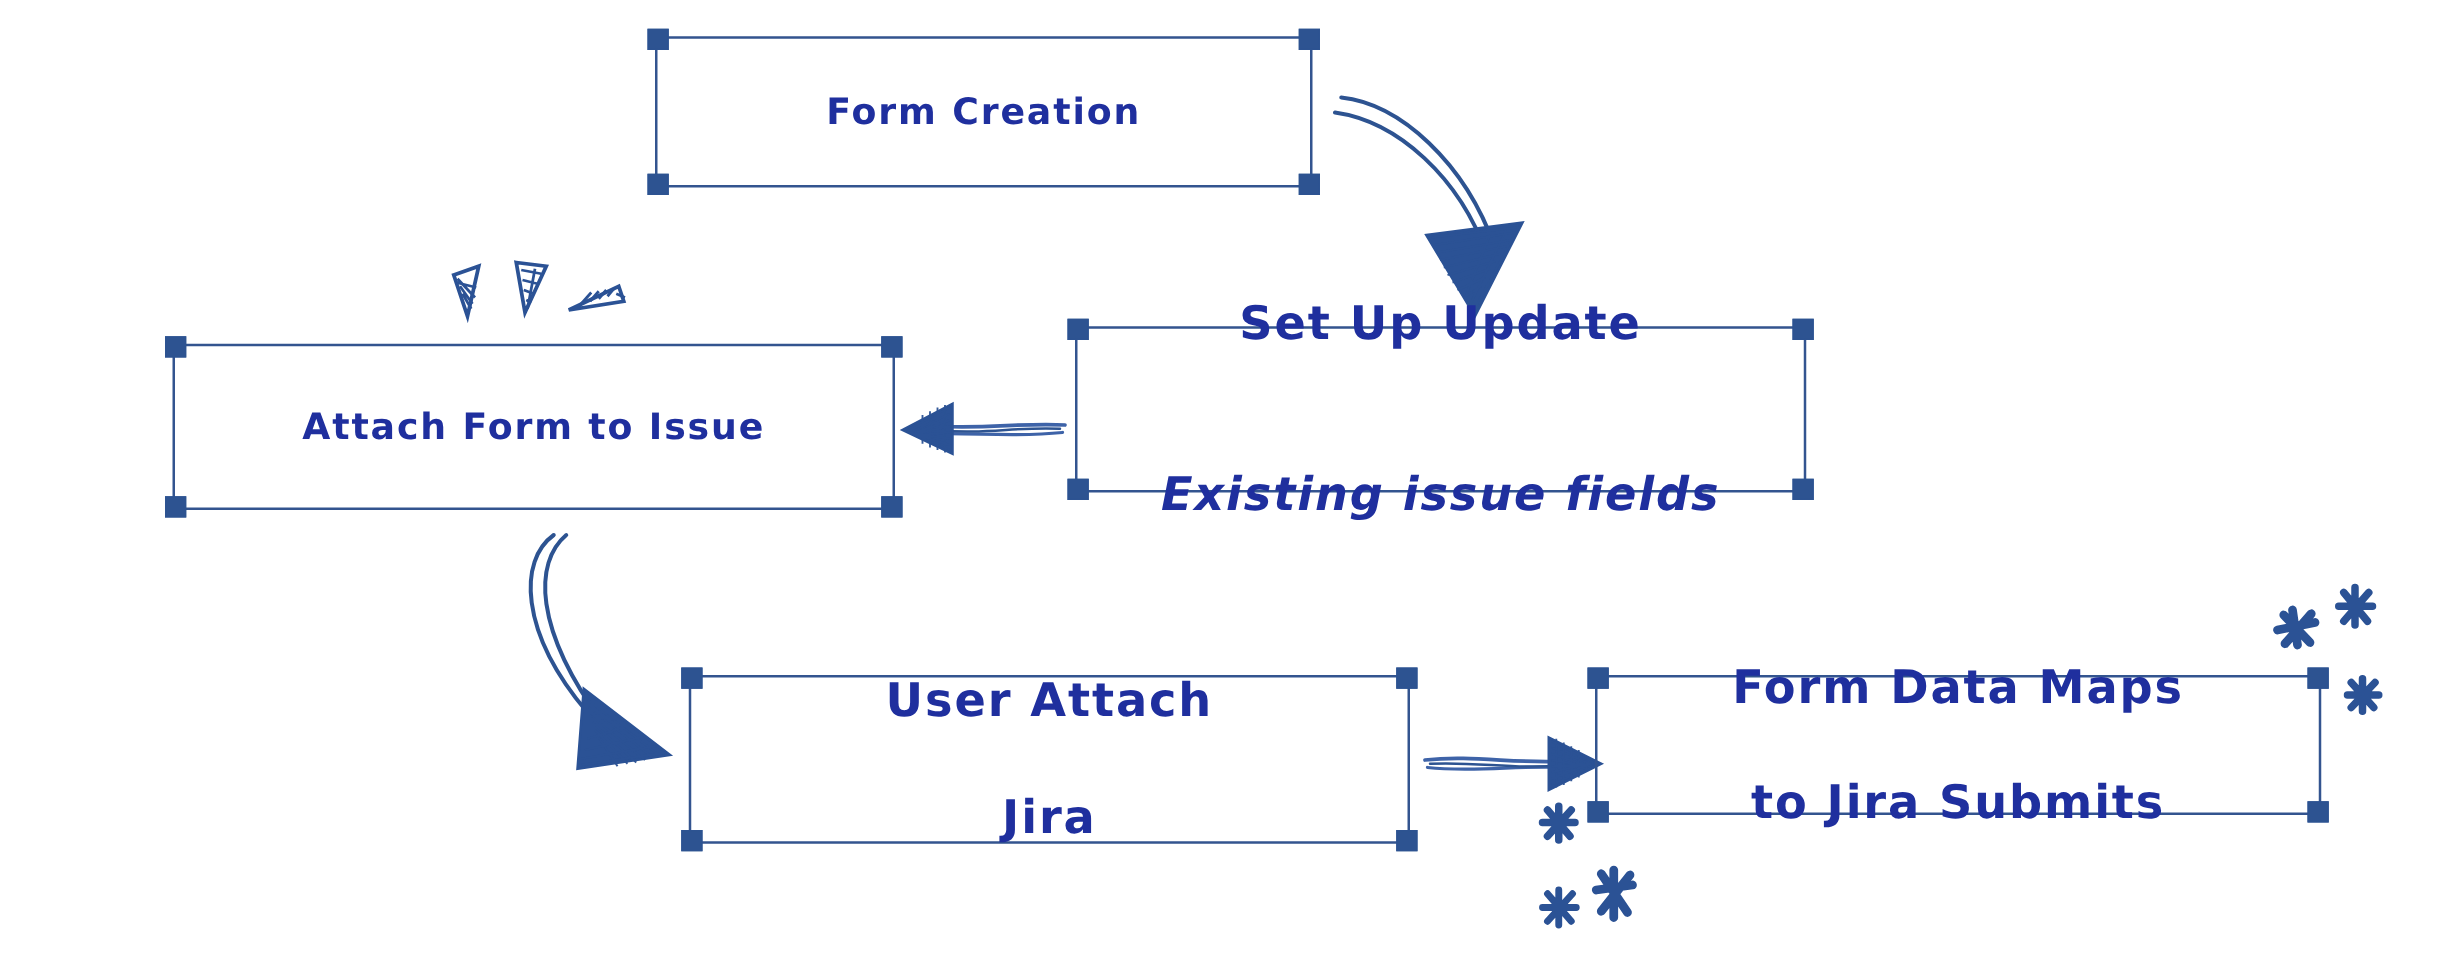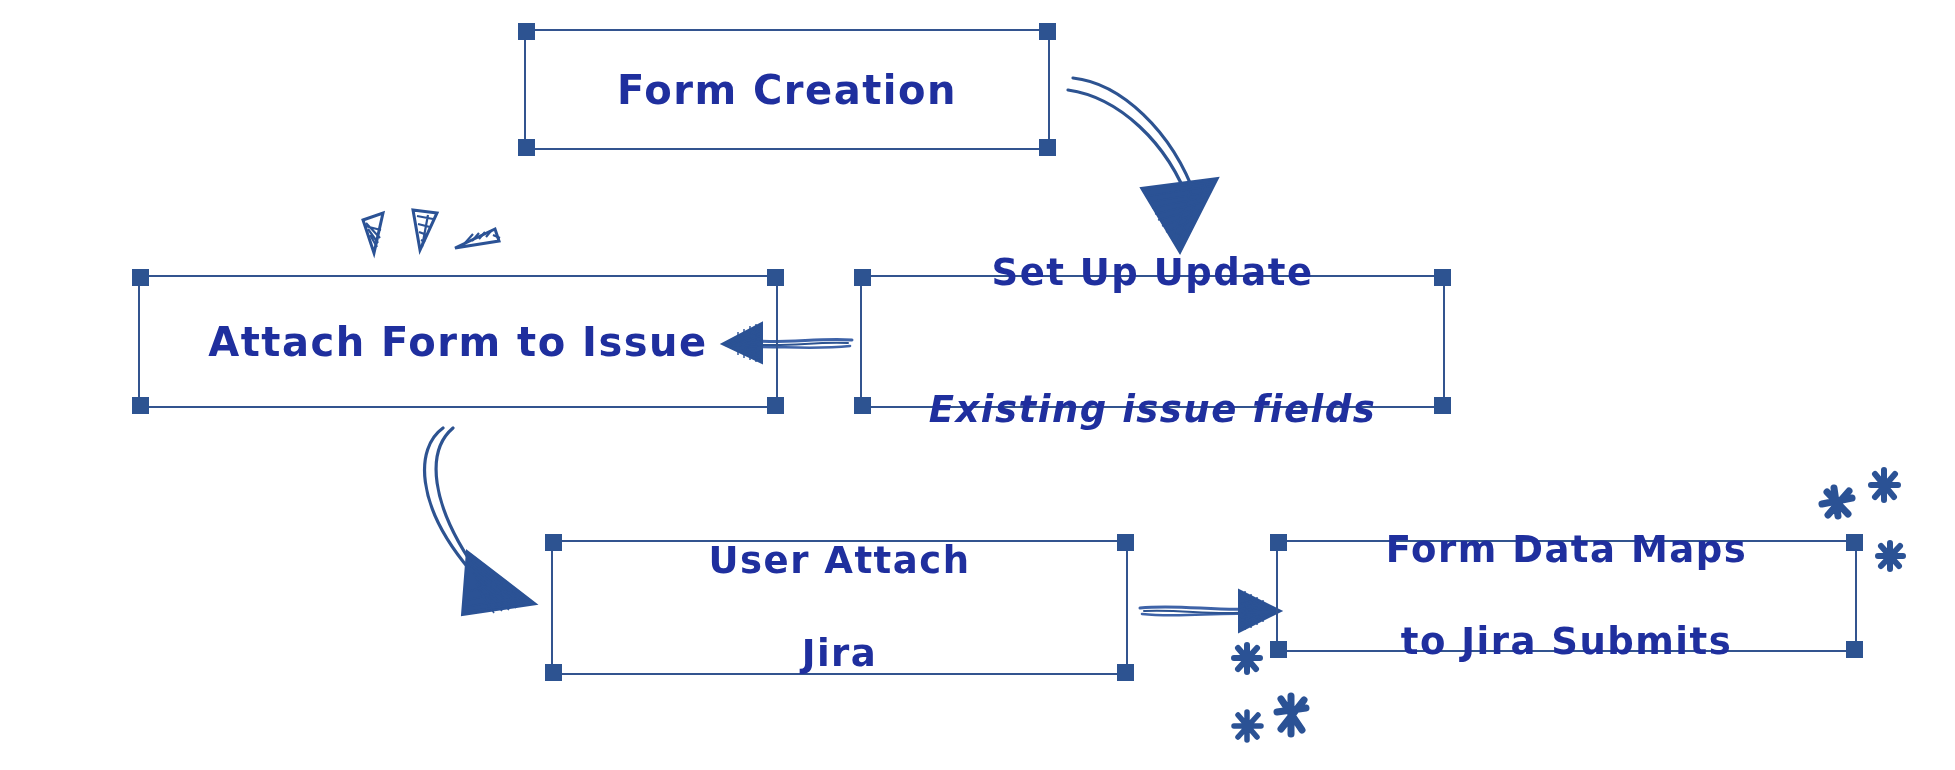--- a/index.html
+++ b/index.html
@@ -41,21 +41,21 @@
   .node .label {
     color: #1f2f9e;
     font-family: "DejaVu Sans", sans-serif;
     font-weight: 700;
     letter-spacing: 1.5px;
     text-align: center;
     line-height: 1.25;
     white-space: pre-line;
     user-select: none;
   }
-  .node.one-line .label { font-size: 40px; }
+  .node.one-line .label { font-size: 29px; }
   .node.two-line .label { font-size: 37px; }
   .node.italic-second .label .ln2 { font-style: italic; margin-top: 44px; }
   .ln { display: block; }
 
   
   .handle {
     position: absolute;
     width: 15px;
     height: 15px;
     background: #2d5391;
@@ -167,29 +167,29 @@
   </svg>
 
   <div class="node one-line" style="left:524px; top:29px; width:526px; height:121px;">
     <span class="label">Form Creation</span>
     <span class="handle tl"></span>
     <span class="handle tr"></span>
     <span class="handle bl"></span>
     <span class="handle br"></span>
   </div>
 
-  <div class="node one-line" style="left:138px; top:275px; width:640px; height:133px;">
+  <div class="node one-line" style="left:138px; top:275px; width:578px; height:133px;">
     <span class="label">Attach Form to Issue</span>
     <span class="handle tl"></span>
     <span class="handle tr"></span>
     <span class="handle bl"></span>
     <span class="handle br"></span>
   </div>
 
-  <div class="node two-line italic-second" style="left:860px; top:275px; width:585px; height:133px;">
+  <div class="node two-line italic-second" style="left:860px; top:261px; width:585px; height:133px;">
     <span class="label">
       <span class="ln ln1">Set Up Update</span>
       <span class="ln ln2">Existing issue fields</span>
     </span>
     <span class="handle tl"></span>
     <span class="handle tr"></span>
     <span class="handle bl"></span>
     <span class="handle br"></span>
   </div>
 

